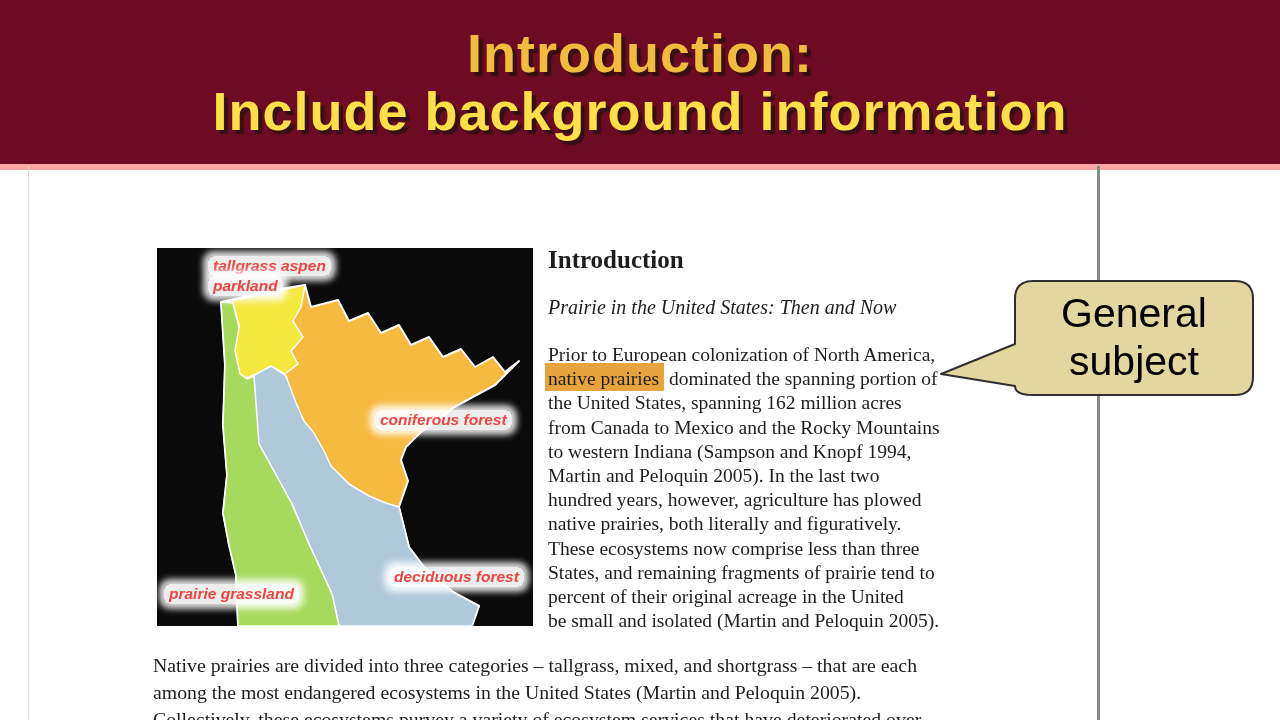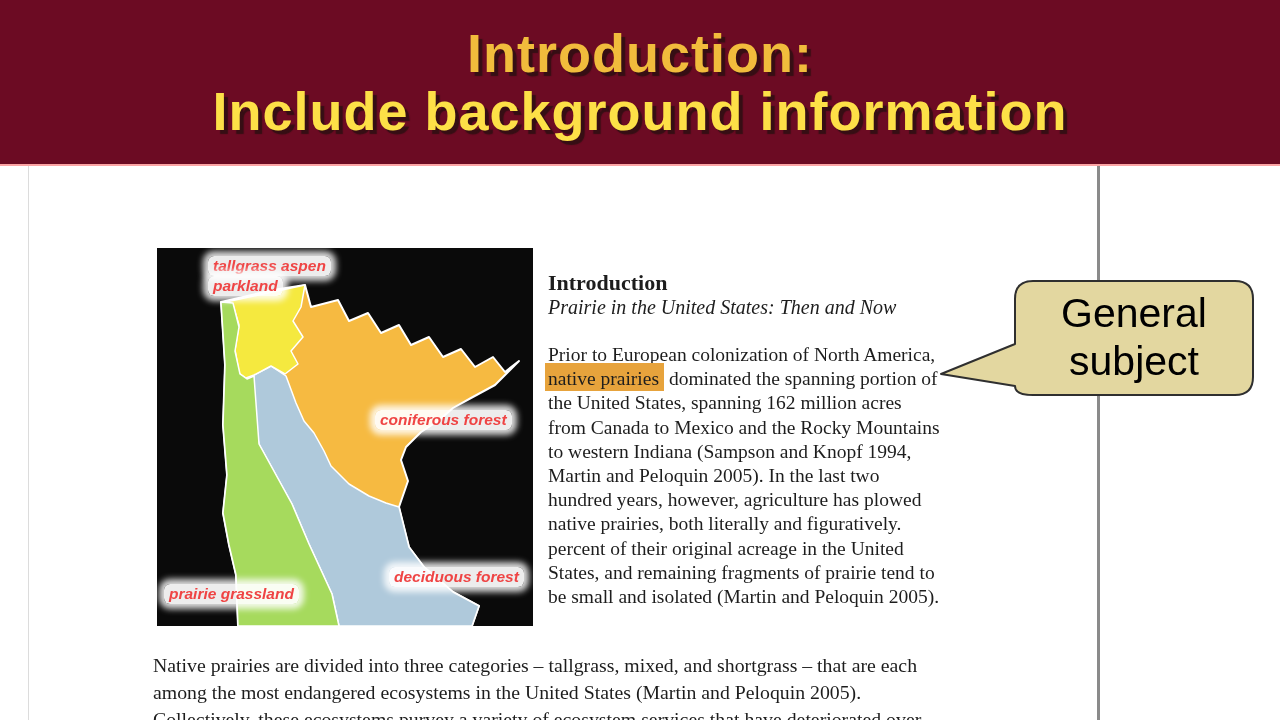--- a/index.html
+++ b/index.html
@@ -3,21 +3,21 @@
 <meta charset="utf-8">
 <style>
   html,body{margin:0;padding:0;}
   body{
     width:1280px;height:720px;position:relative;overflow:hidden;
     background:#ffffff;font-family:"Liberation Sans",sans-serif;
   }
   
   .banner{
     position:absolute;left:0;top:0;width:1280px;height:164px;
-    border-bottom:2px solid #fca5a5;
+    border-bottom:6px solid #fca5a5;
     display:flex;flex-direction:column;align-items:center;justify-content:center;
     text-align:left;
   }
   .banner-line{
     font-weight:bold;font-size:54px;line-height:58px;letter-spacing:1px;
     text-shadow:4px 4px 1px rgba(45,15,18,0.85);
   }
   
   .page-edge-left{position:absolute;left:28px;top:166px;width:1px;height:554px;background:#dcdcdc;}
   .page-edge-right{position:absolute;left:1097px;top:166px;width:3px;height:554px;background:#8a8a8a;z-index:1;}
@@ -28,21 +28,21 @@
     white-space:nowrap;z-index:3;font-style:italic;
   }
   .map-label span{
     display:inline-block;background:rgba(255,255,255,0.93);
     box-shadow:0 0 6px 5px rgba(255,255,255,0.85);
     border-radius:6px;padding:0px 5px;
   }
   
   .doc-col{position:absolute;left:548px;top:246px;width:440px;color:#1d1d1d;
     font-family:"Liberation Serif",serif;}
-  .doc-heading{font-size:22px;font-weight:bold;white-space:nowrap;margin-top:24px;}
+  .doc-heading{font-size:25px;font-weight:bold;white-space:nowrap;}
   .doc-subtitle{position:absolute;left:0;top:50px;font-size:20px;font-style:italic;white-space:nowrap;}
   .para1{position:absolute;left:0;top:97px;}
   .doc-line{font-size:19.5px;line-height:24.2px;white-space:nowrap;}
   .hl{padding:5px 5px 2px 3px;margin-left:-3px;}
   .para2{position:absolute;left:153px;top:652px;width:900px;color:#1d1d1d;
     font-family:"Liberation Serif",serif;}
   .doc-line2{font-size:19.8px;line-height:27px;white-space:nowrap;}
   
   .callout{position:absolute;left:930px;top:278px;z-index:2;}
   .callout text{font-family:"Liberation Sans",sans-serif;font-size:41px;fill:#000;}
@@ -101,22 +101,23 @@
     <div class="doc-line">
       <span class="hl" id="hl-span" style="background: rgb(231, 163, 60);">native prairies</span><span> dominated the spanning portion of</span>
     </div>
     <div id="para1-after">
         <div class="doc-line">the United States, spanning 162 million acres</div>
         <div class="doc-line">from Canada to Mexico and the Rocky Mountains</div>
         <div class="doc-line">to western Indiana (Sampson and Knopf 1994,</div>
         <div class="doc-line">Martin and Peloquin 2005). In the last two</div>
         <div class="doc-line">hundred years, however, agriculture has plowed</div>
         <div class="doc-line">native prairies, both literally and figuratively.</div>
+        <div class="doc-line">These ecosystems now comprise less than three</div>
+        <div class="doc-line">States, and remaining fragments of prairie tend to</div>
         <div class="doc-line">percent of their original acreage in the United</div>
-        <div class="doc-line">States, and remaining fragments of prairie tend to</div>
         <div class="doc-line">be small and isolated (Martin and Peloquin 2005).</div>
       </div>
   </div>
 </div>
 
 <div class="para2" id="para2">
     <div class="doc-line2">Native prairies are divided into three categories – tallgrass, mixed, and shortgrass – that are each</div>
     <div class="doc-line2">among the most endangered ecosystems in the United States (Martin and Peloquin 2005).</div>
     <div class="doc-line2">Collectively, these ecosystems purvey a variety of ecosystem services that have deteriorated over</div>
   </div>

